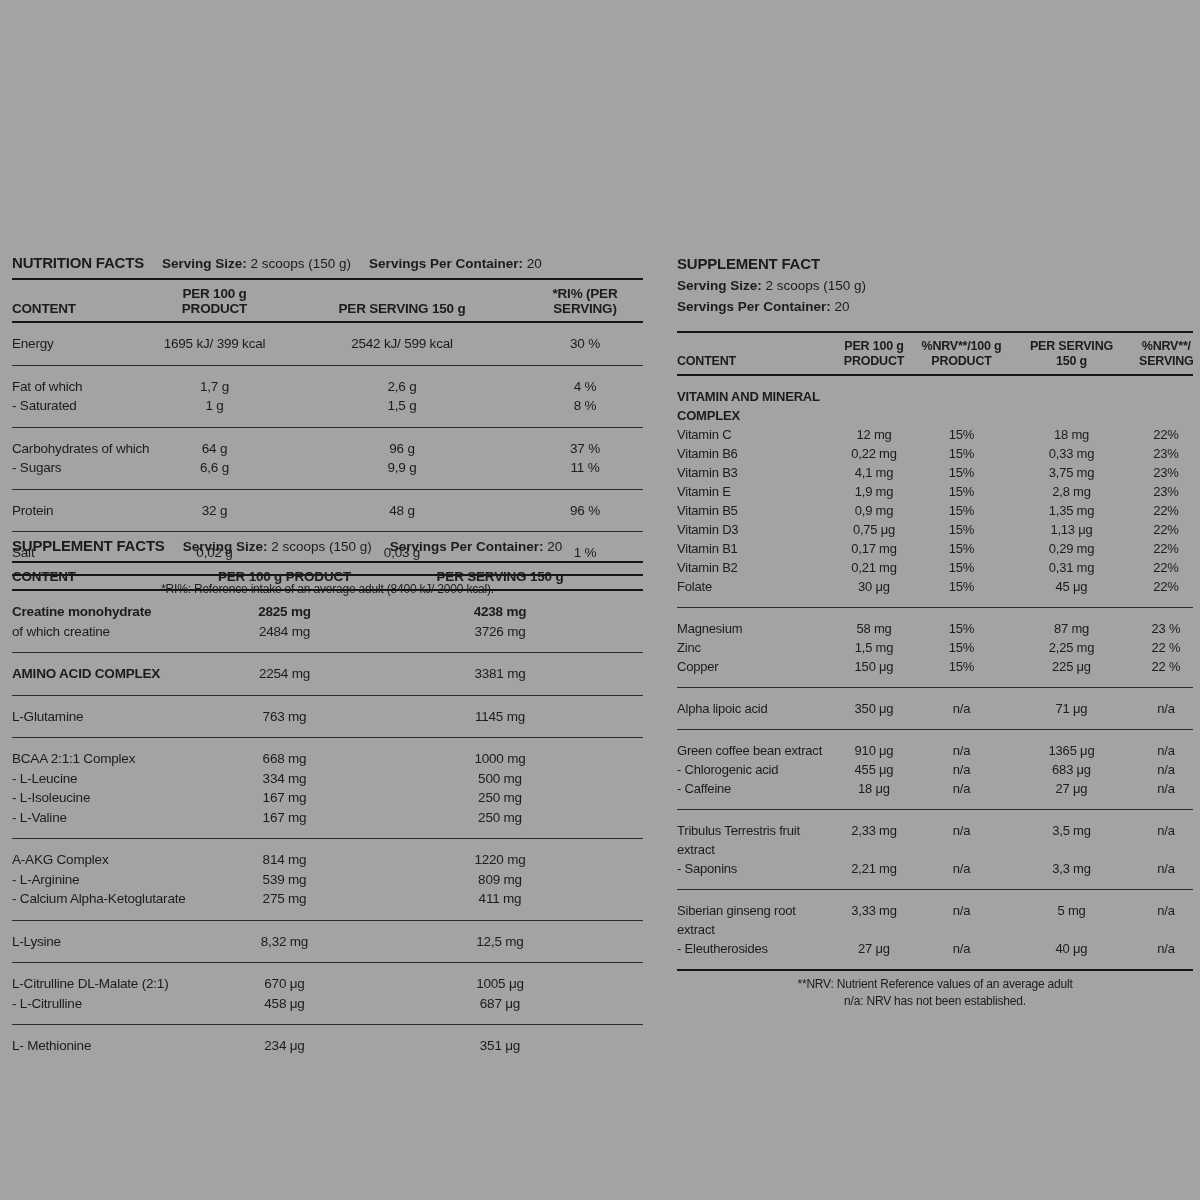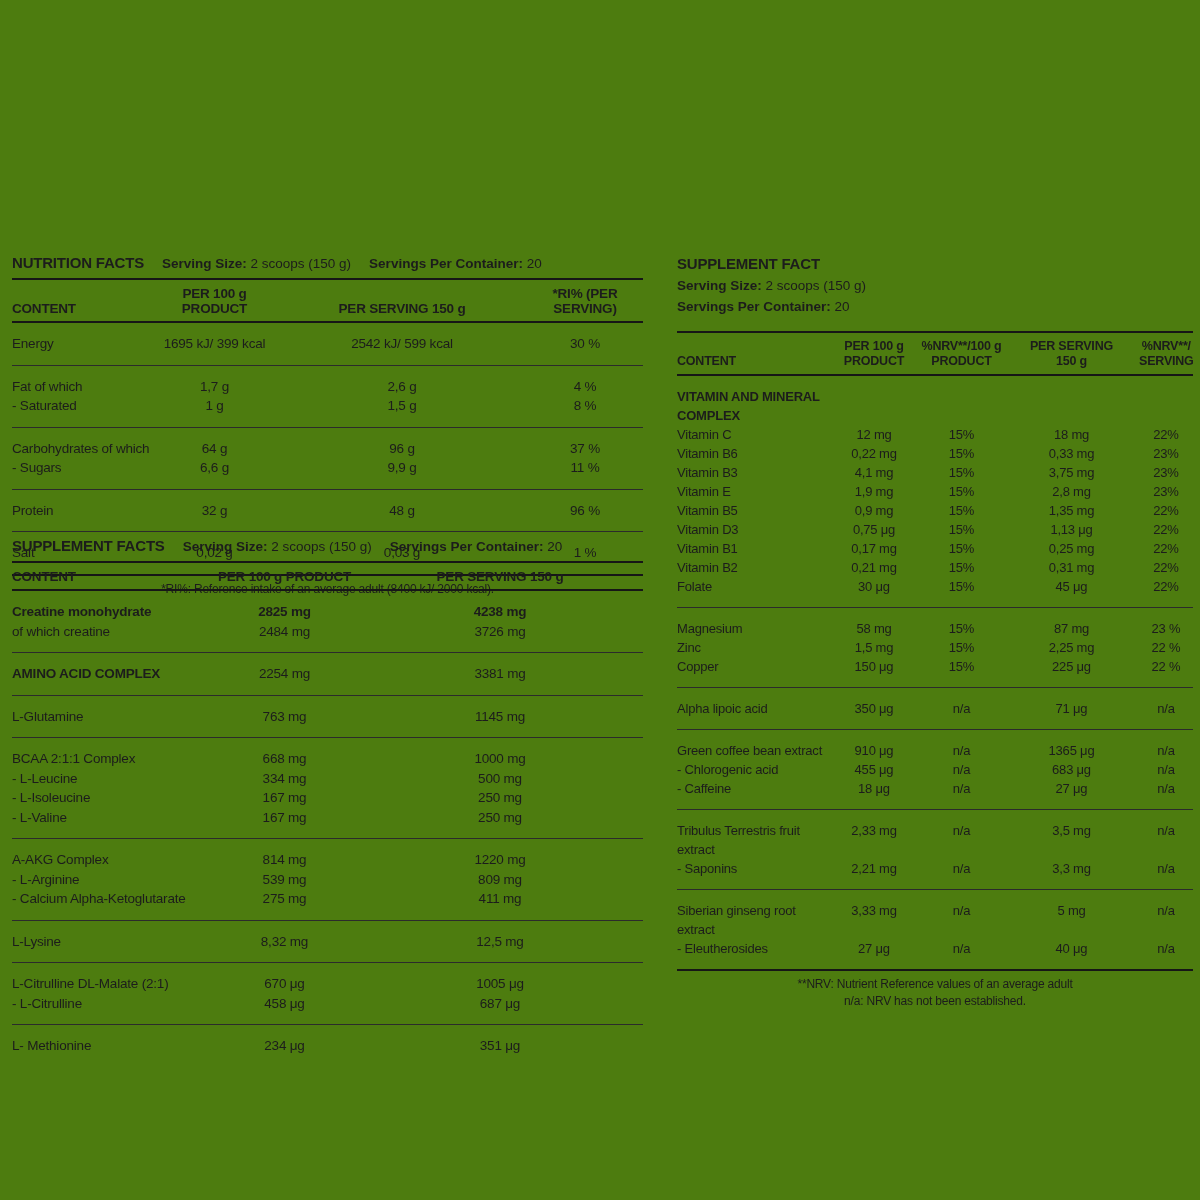--- a/index.html
+++ b/index.html
@@ -1,21 +1,21 @@
 <!DOCTYPE html>
 <html><head>
 <meta charset="utf-8">
 <style>
   html,body{margin:0;padding:0;background:#fff;}
   body{
     width:1200px;height:1200px;position:relative;overflow:hidden;
     font-family:"Liberation Sans","DejaVu Sans",sans-serif;
     color:#1c1c1c;-webkit-font-smoothing:antialiased;
   }
-  .sheet{position:absolute;inset:0;background:#4d7c0f;}
+  .sheet{position:absolute;inset:0;background:#a3a3a3;}
   .tbl{position:absolute;}
   #nutri{left:12px;top:253px;width:631px;}
   #supp{left:12px;top:536px;width:631px;}
   #vit{left:677px;top:253px;width:516px;}
 
   
   .cap{display:flex;align-items:baseline;gap:18px;line-height:20px;
        padding-bottom:4px;border-bottom:2px solid #161616;white-space:nowrap;}
   .cap-title{font-weight:700;font-size:15px;letter-spacing:-0.2px;}
   .cap-pair{font-size:13.5px;}
@@ -300,21 +300,21 @@
             <span class="lbl">Vitamin D3</span>
             <span class="val">0,75 μg</span>
             <span class="val">15%</span>
             <span class="val">1,13 μg</span>
             <span class="val">22%</span>
           </div>
           <div class="row">
             <span class="lbl">Vitamin B1</span>
             <span class="val">0,17 mg</span>
             <span class="val">15%</span>
-            <span class="val">0,25 mg</span>
+            <span class="val">0,29 mg</span>
             <span class="val">22%</span>
           </div>
           <div class="row">
             <span class="lbl">Vitamin B2</span>
             <span class="val">0,21 mg</span>
             <span class="val">15%</span>
             <span class="val">0,31 mg</span>
             <span class="val">22%</span>
           </div>
           <div class="row">

